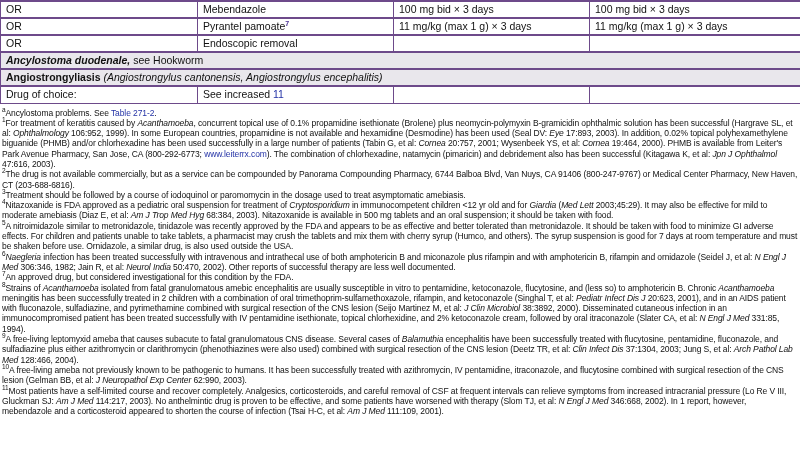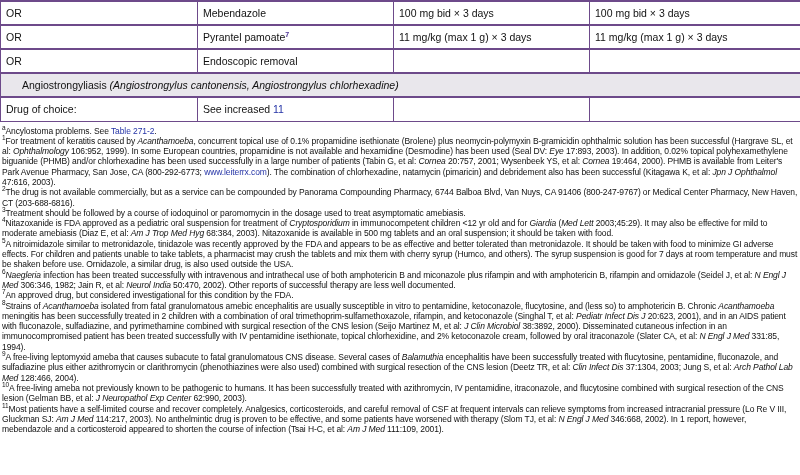--- a/index.html
+++ b/index.html
@@ -12,21 +12,21 @@
   }
   
   table.drug-table {
     width: 800px;
     border-collapse: collapse;
     table-layout: fixed;
   }
   table.drug-table td {
     border: 1px solid #6d4a8a;
     border-top: 2px solid #6d4a8a;
-    height: 24px;
+    height: 17px;
     padding: 0 5px;
     font-size: 10.5px;
     line-height: 13px;
     white-space: nowrap;
     overflow: hidden;
     vertical-align: middle;
     background: #ffffff;
   }
   table.drug-table tr.section-row td {
     background: #e9e7ec;
@@ -39,21 +39,21 @@
     letter-spacing: -0.1px;
   }
   .footnote { text-align: left; }
   sup.fn-marker {
     font-size: 6.5px;
     line-height: 0;
     vertical-align: super;
   }
   
   .run-i  { font-style: italic; }
-  .run-b  { font-weight: normal; margin-left: 16px; }
+  .run-b  { font-weight: bold; }
   .run-bi { font-weight: bold; font-style: italic; }
   .run-link  { color: #2433a6; }
   .run-ilink { color: #2433a6; }
   .run-suplink {
     color: #4a3194;
     font-size: 7px;
     vertical-align: super;
     line-height: 0;
     font-weight: bold;
   }
@@ -81,21 +81,24 @@
         <td><span>11 mg/kg (max 1 g) × 3 days</span></td>
         <td><span>11 mg/kg (max 1 g) × 3 days</span></td>
       </tr>
       <tr class="drug-row">
         <td><span>OR</span></td>
         <td><span>Endoscopic removal</span></td>
         <td></td>
         <td></td>
       </tr>
       <tr class="section-row">
-        <td colspan="4"><span class="run-b">Angiostrongyliasis</span><span class="run-i"> (Angiostrongylus cantonensis, Angiostrongylus chlorhexadine)</span></td>
+        <td colspan="4"><span class="run-bi">Ancylostoma duodenale,</span><span> see Hookworm</span></td>
+      </tr>
+      <tr class="section-row">
+        <td colspan="4"><span class="run-b">Angiostrongyliasis</span><span class="run-i"> (Angiostrongylus cantonensis, Angiostrongylus encephalitis)</span></td>
       </tr>
       <tr class="drug-row">
         <td><span>Drug of choice:</span></td>
         <td><span>See increased </span><span class="run-link">11</span></td>
         <td></td>
         <td></td>
       </tr>
     </tbody>
 </table>
 

